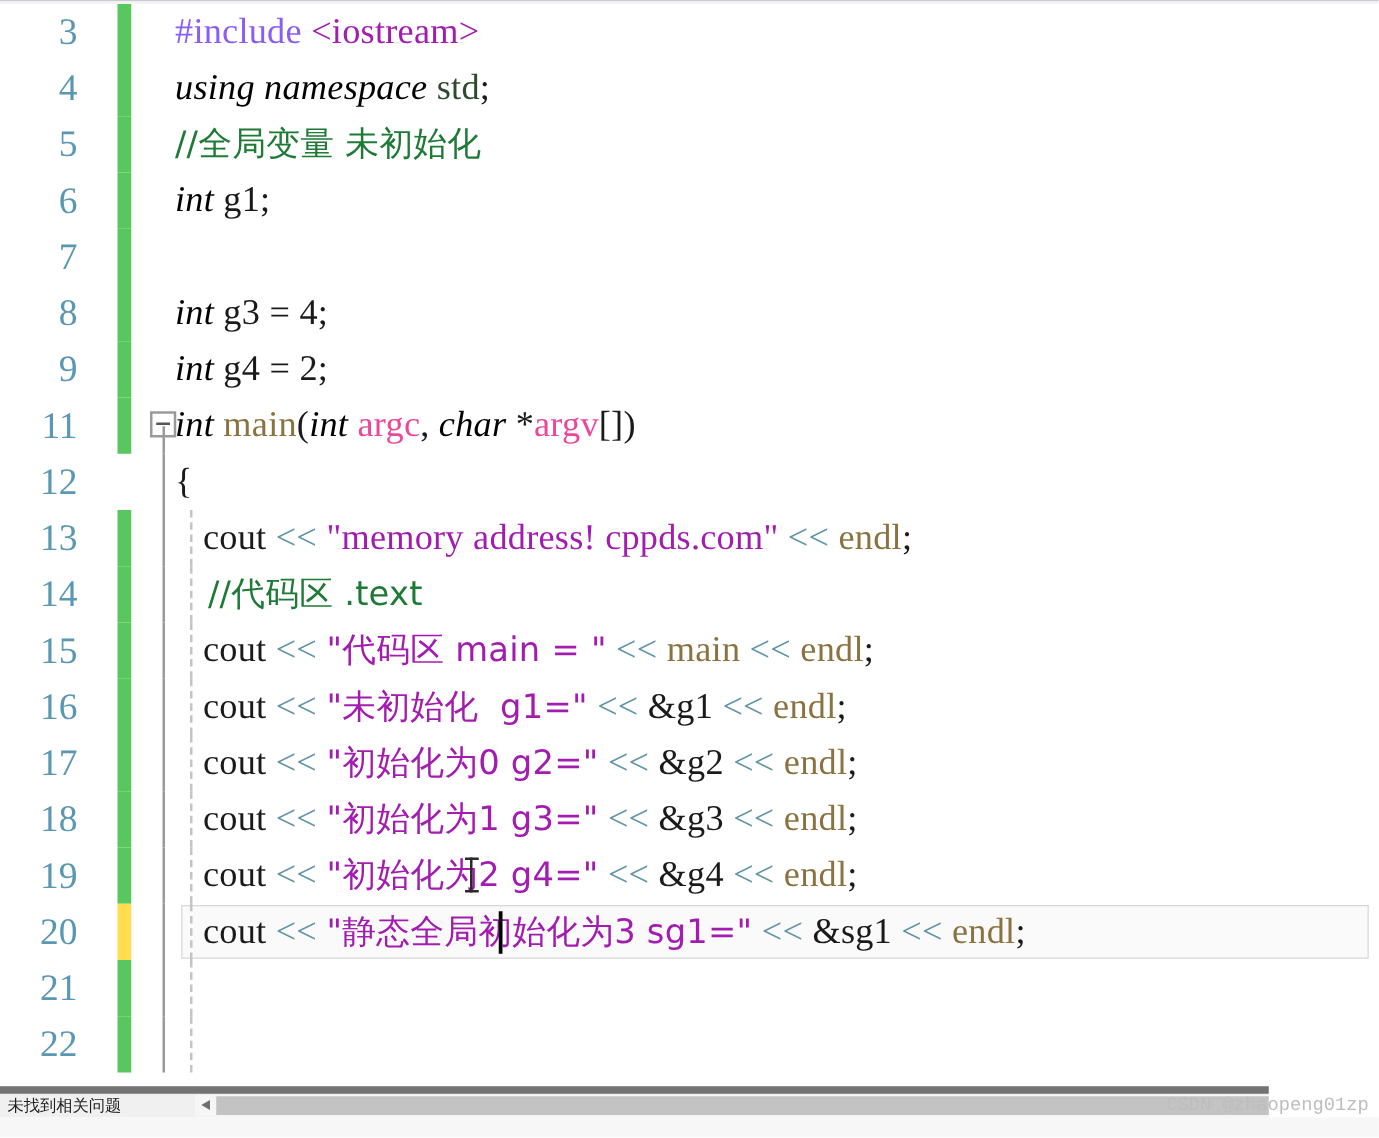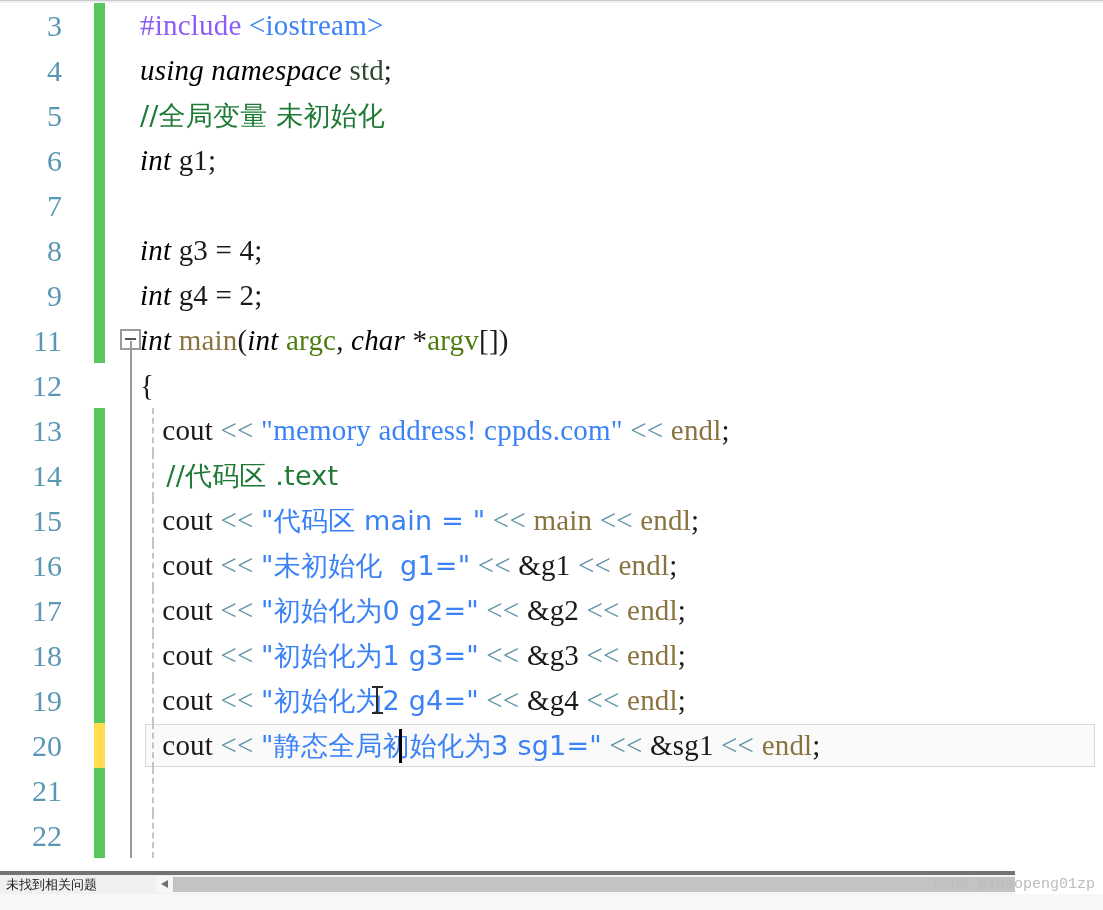--- a/index.html
+++ b/index.html
@@ -122,25 +122,25 @@
     letter-spacing: .2px;
   }
   .code-text .cjk {
     font-family: "DejaVu Sans", "Liberation Sans", sans-serif;
     font-size: 27px;
   }
 
   
   .t-kw      { color: #000000; font-style: italic; }          
   .t-pre     { color: #8b5cf6; }          
-  .t-str     { color: #3b82f6; }          
+  .t-str     { color: #a21caf; }          
   .t-cmt     { color: #1f7a36; }          
   .t-plain   { color: #1a1a1a; }          
   .t-fn      { color: #8a7340; }          
-  .t-param   { color: #4d7c0f; margin-top: 48px; }          
+  .t-param   { color: #ec4899; margin-top: 48px; }          
   .t-op      { color: #5f93a6; }          
   .t-std     { color: #2d4a2d; }          
 
   
   .current-line-box {
     position: absolute;
     left: 145px; top: 1px;
     width: 950px; height: 43px;
     border: 1px solid #d8d8d8;
     background: #fafafa;
@@ -175,21 +175,21 @@
     background: #2a2a2a;
     box-shadow: 0 26px 0 0 #2a2a2a;
   }
 
   .status-bar {
     position: absolute;
     left: 0; bottom: 16px;
     width: 1015px;
     height: 19px;
     background: #f0f0f0;
-    border-top: 4px solid #737373;
+    border-top: 6px solid #737373;
     display: flex;
     align-items: center;
   }
   .status-text {
     font-family: "DejaVu Sans", "Liberation Sans", sans-serif;
     font-size: 13px;
     color: #202020;
     padding-left: 6px;
     width: 150px;
     white-space: nowrap;

